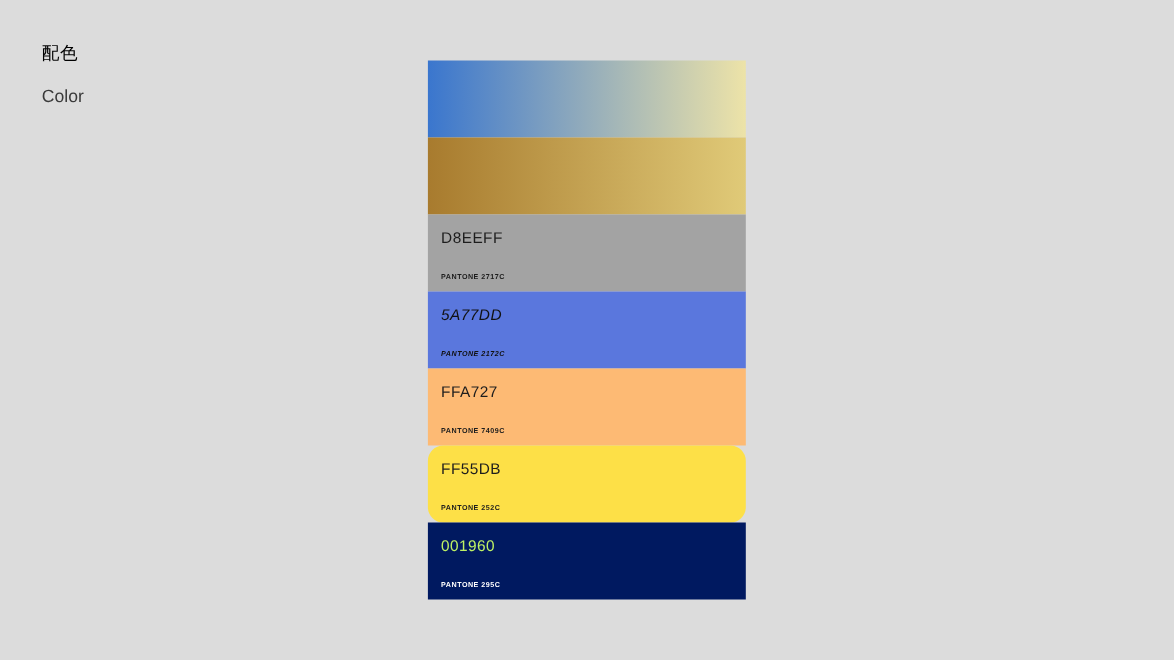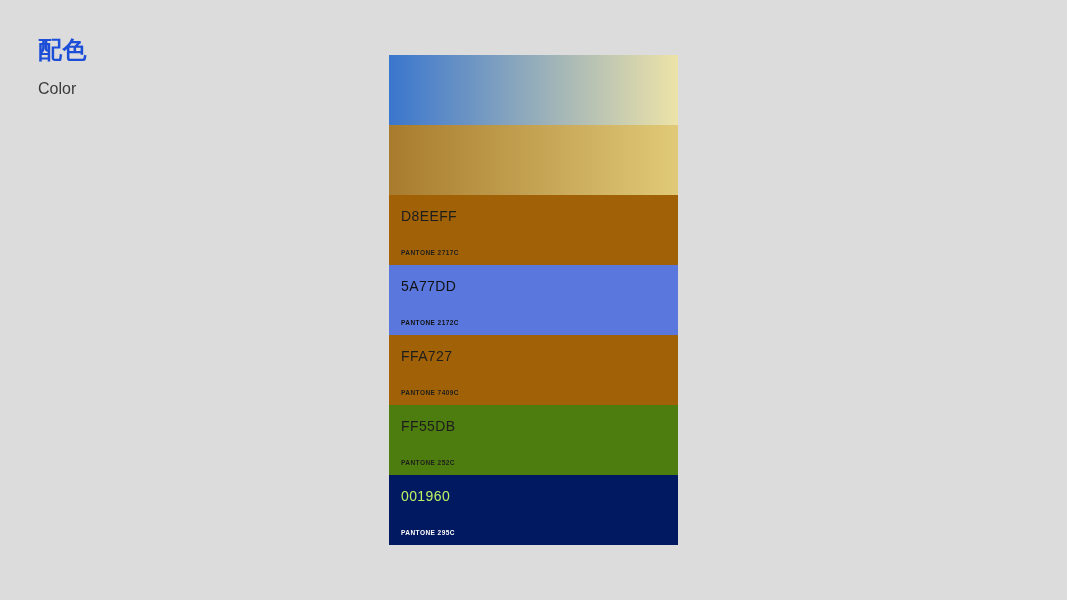--- a/index.html
+++ b/index.html
@@ -15,25 +15,25 @@
     position: relative;
   }
 
   
   #title-block {
     position: absolute;
     left: 38px;
     top: 36px;
   }
   #title-cn {
-    font-size: 24px;
+    font-size: 16px;
     line-height: 28px;
-    color: #1d4ed8;
+    color: #000000;
     letter-spacing: 0.5px;
-    font-weight: 700;
+    font-weight: 400;
   }
   #title-en {
     font-size: 16px;
     line-height: 24px;
     color: #3a3a3a;
     margin-top: 13px;
     font-weight: 400;
   }
 
   
@@ -82,36 +82,36 @@
 
 <div id="title-block">
   <div id="title-cn">配色</div>
   <div id="title-en">Color</div>
 </div>
 
 <div id="palette-panel">
   <div class="gradient-bar" style="background: linear-gradient(to right, rgb(58, 118, 206) 0%, rgb(237, 227, 168) 100%);"></div>
   <div class="gradient-bar" style="background: linear-gradient(to right, rgb(168, 123, 46) 0%, rgb(224, 202, 120) 100%);"></div>
 
-  <div class="swatch" style="background: #a16207;">
+  <div class="swatch" style="background: #a3a3a3;">
     <div class="swatch-hex" style="color: rgb(29, 29, 29);">D8EEFF</div>
     <div class="swatch-pantone" style="color: rgb(29, 29, 29);">PANTONE 2717C</div>
   </div>
 
-  <div class="swatch" style="background: rgb(90, 119, 221);">
+  <div class="swatch" style="background: rgb(90, 119, 221); font-style: italic;">
     <div class="swatch-hex" style="color: rgb(17, 17, 17);">5A77DD</div>
     <div class="swatch-pantone" style="color: rgb(17, 17, 17);">PANTONE 2172C</div>
   </div>
 
-  <div class="swatch" style="background: #a16207;">
+  <div class="swatch" style="background: #fdba74;">
     <div class="swatch-hex" style="color: rgb(29, 29, 29);">FFA727</div>
     <div class="swatch-pantone" style="color: rgb(29, 29, 29);">PANTONE 7409C</div>
   </div>
 
-  <div class="swatch" style="background: #4d7c0f;">
+  <div class="swatch" style="background: #fde047; border-radius: 14px;">
     <div class="swatch-hex" style="color: rgb(29, 29, 29);">FF55DB</div>
     <div class="swatch-pantone" style="color: rgb(29, 29, 29);">PANTONE 252C</div>
   </div>
 
   <div class="swatch" style="background: rgb(0, 25, 96);">
     <div class="swatch-hex" style="color: #bef264;">001960</div>
     <div class="swatch-pantone" style="color: rgb(255, 255, 255);">PANTONE 295C</div>
   </div>
 </div>
 

